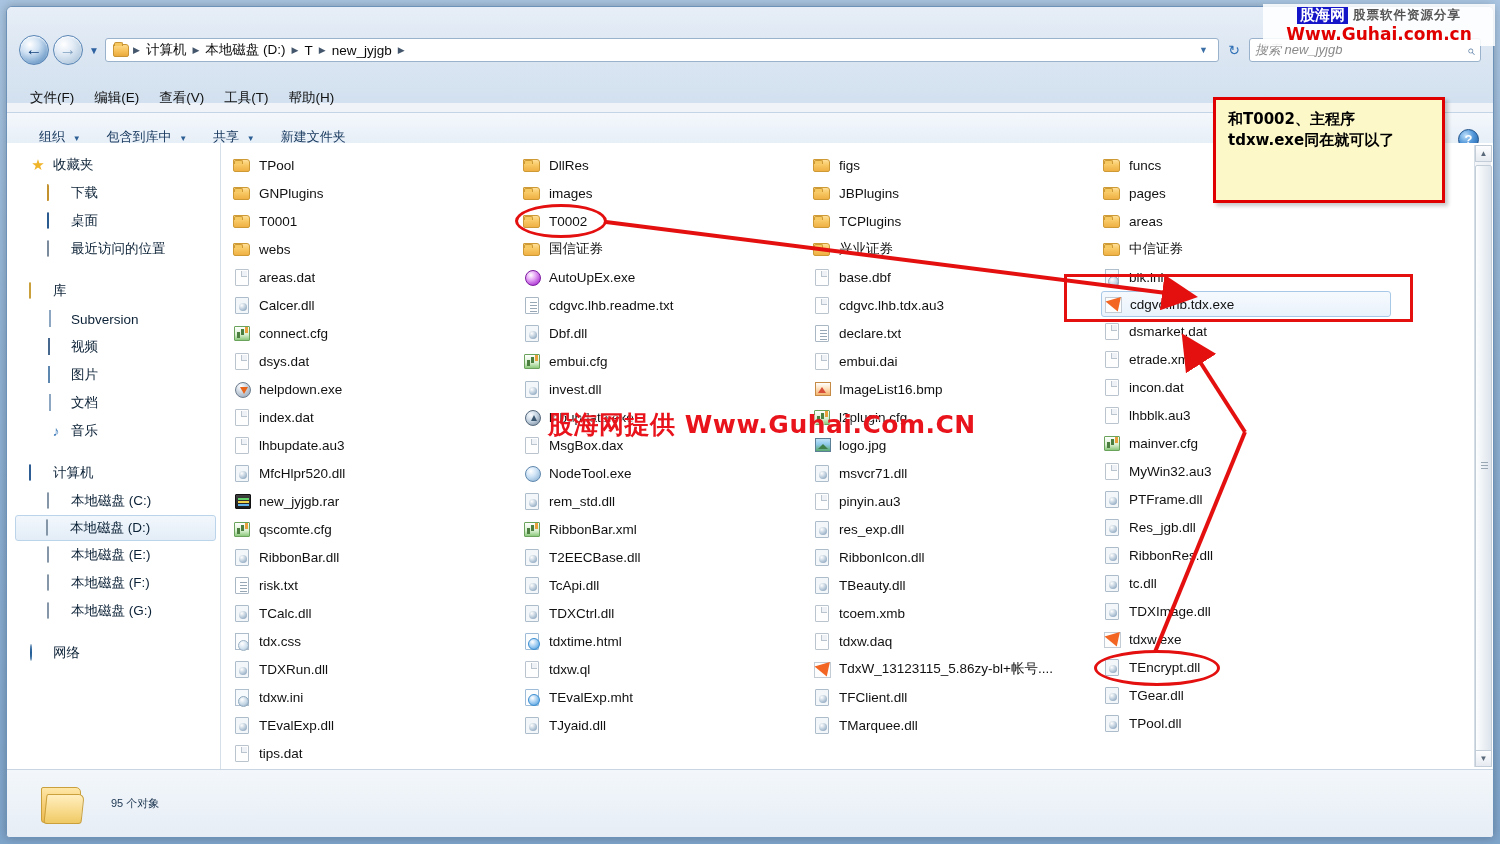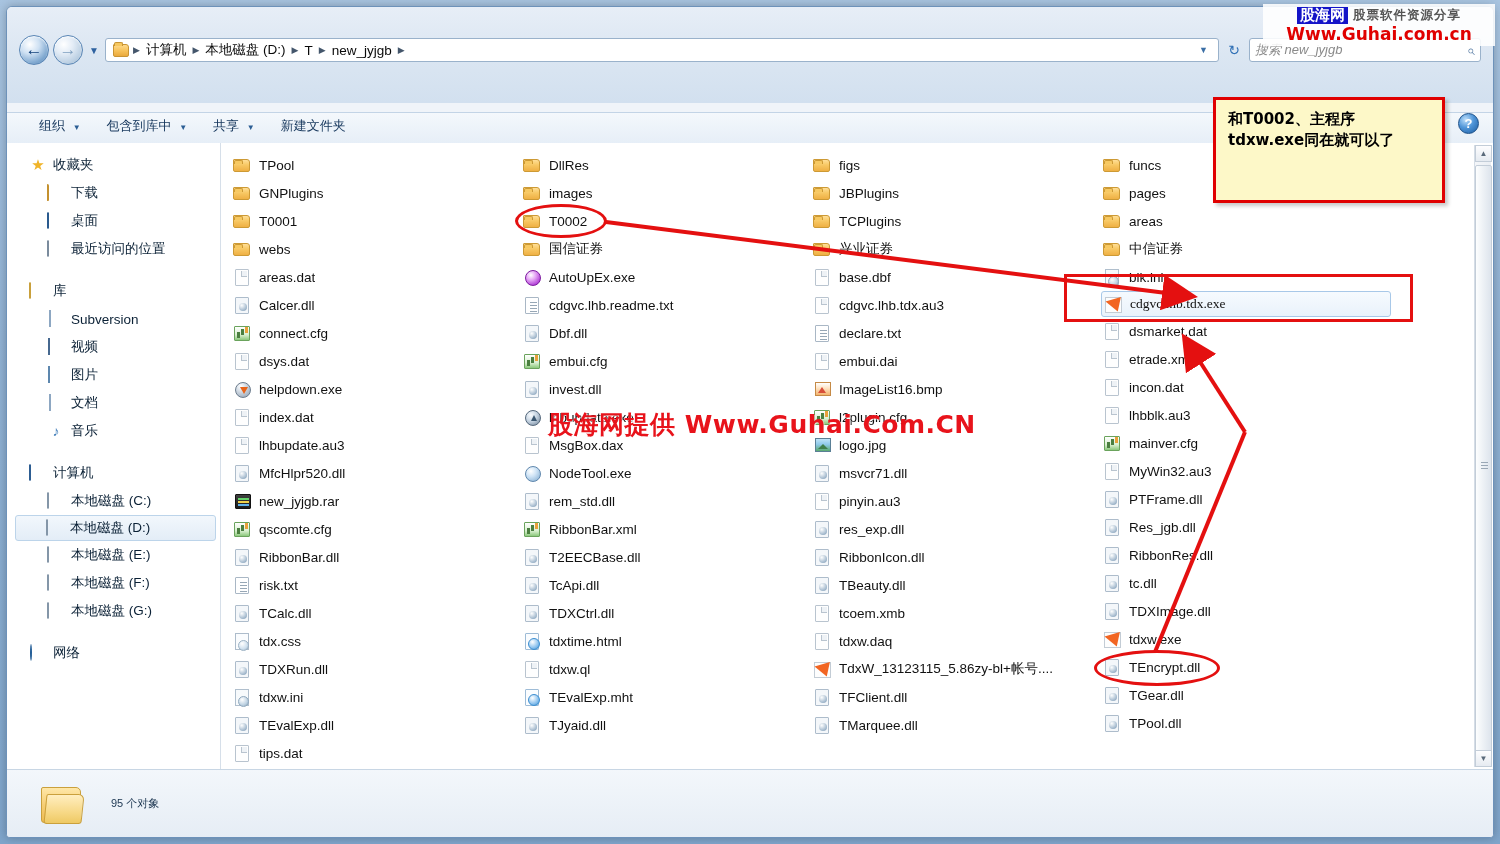--- a/index.html
+++ b/index.html
@@ -99,21 +99,21 @@
   }
   #menubar .mi { padding: 2px 9px; margin-left: 2px; cursor: pointer; white-space:nowrap; }
   #menubar .mi:first-child{ margin-left: 14px; }
 
   
   #cmdbar {
     position:absolute; left:0; top: 105px; right:0; height: 39px;
     background: linear-gradient(180deg,#f4f8fc 0%, #e3ecf6 100%);
     border-top: 1px solid #c3d4e6;
     border-bottom: 1px solid #b9cce0;
-    display:flex; align-items:flex-start; font-size: 13px; color:#15365c;
+    display:flex; align-items:flex-end; font-size: 13px; color:#15365c;
   }
   #cmdbar .cb { padding: 4px 10px; margin-left: 6px; cursor:pointer; white-space:nowrap; }
   #cmdbar .cb:first-child { margin-left: 22px; }
   .caret { font-size: 8px; margin-left: 4px; color:#2c5e94; }
   #helpbtn {
     margin-left:auto; margin-right: 14px; width: 21px; height: 21px; border-radius:50%;
     background: radial-gradient(circle at 35% 30%, #bfe0fb 0%, #4f95d8 45%, #1d5ca0 100%);
     color:#fff; font-weight:bold; font-size: 13px;
     display:flex; align-items:center; justify-content:center;
     border:1px solid #1b4f88; cursor:pointer;
@@ -182,21 +182,20 @@
   .fcol.wide { width: 300px; }
   .frow {
     height: 28px; display:flex; align-items:center;
     font-size: 13.5px; color:#111; white-space: nowrap; cursor: default;
     padding-left: 2px;
   }
   .frow.sel {
     background: linear-gradient(180deg,#f6fafe 0%, #e9f2fb 100%);
     border:1px solid #a8c8e8; border-radius:3px; height: 26px;
     width: 290px;
-    font-family: Liberation Serif, serif;
   }
   .fname { overflow:hidden; text-overflow: ellipsis; }
   .fico { width: 20px; height:18px; flex:none; margin-right: 6px; position:relative; }
 
   
   .t-folder {
     width:17px;height:13px;margin-top:3px;
     background: linear-gradient(180deg,#ffdf97 0%, #f8c864 45%, #efb044 100%);
     border:1px solid #cd9a35; border-radius:1px 3px 2px 2px;
   }
@@ -451,20 +450,27 @@
       <span class="crumbsep">▶</span>
       <span class="crumbdrop">▼</span>
     </div>
     <div id="refreshbtn">↻</div>
     <div id="searchbox">
       <span>搜索 new_jyjgb</span>
       <span class="mag">⌕</span>
     </div>
   </div>
 
+  <div id="menubar">
+    <div class="mi">文件(F)</div>
+    <div class="mi">编辑(E)</div>
+    <div class="mi">查看(V)</div>
+    <div class="mi">工具(T)</div>
+    <div class="mi">帮助(H)</div>
+  </div>
 
   <div id="cmdbar">
     <div class="cb">
       <span>组织</span>
       <span class="caret">▼</span>
     </div>
     <div class="cb">
       <span>包含到库中</span>
       <span class="caret">▼</span>
     </div>

